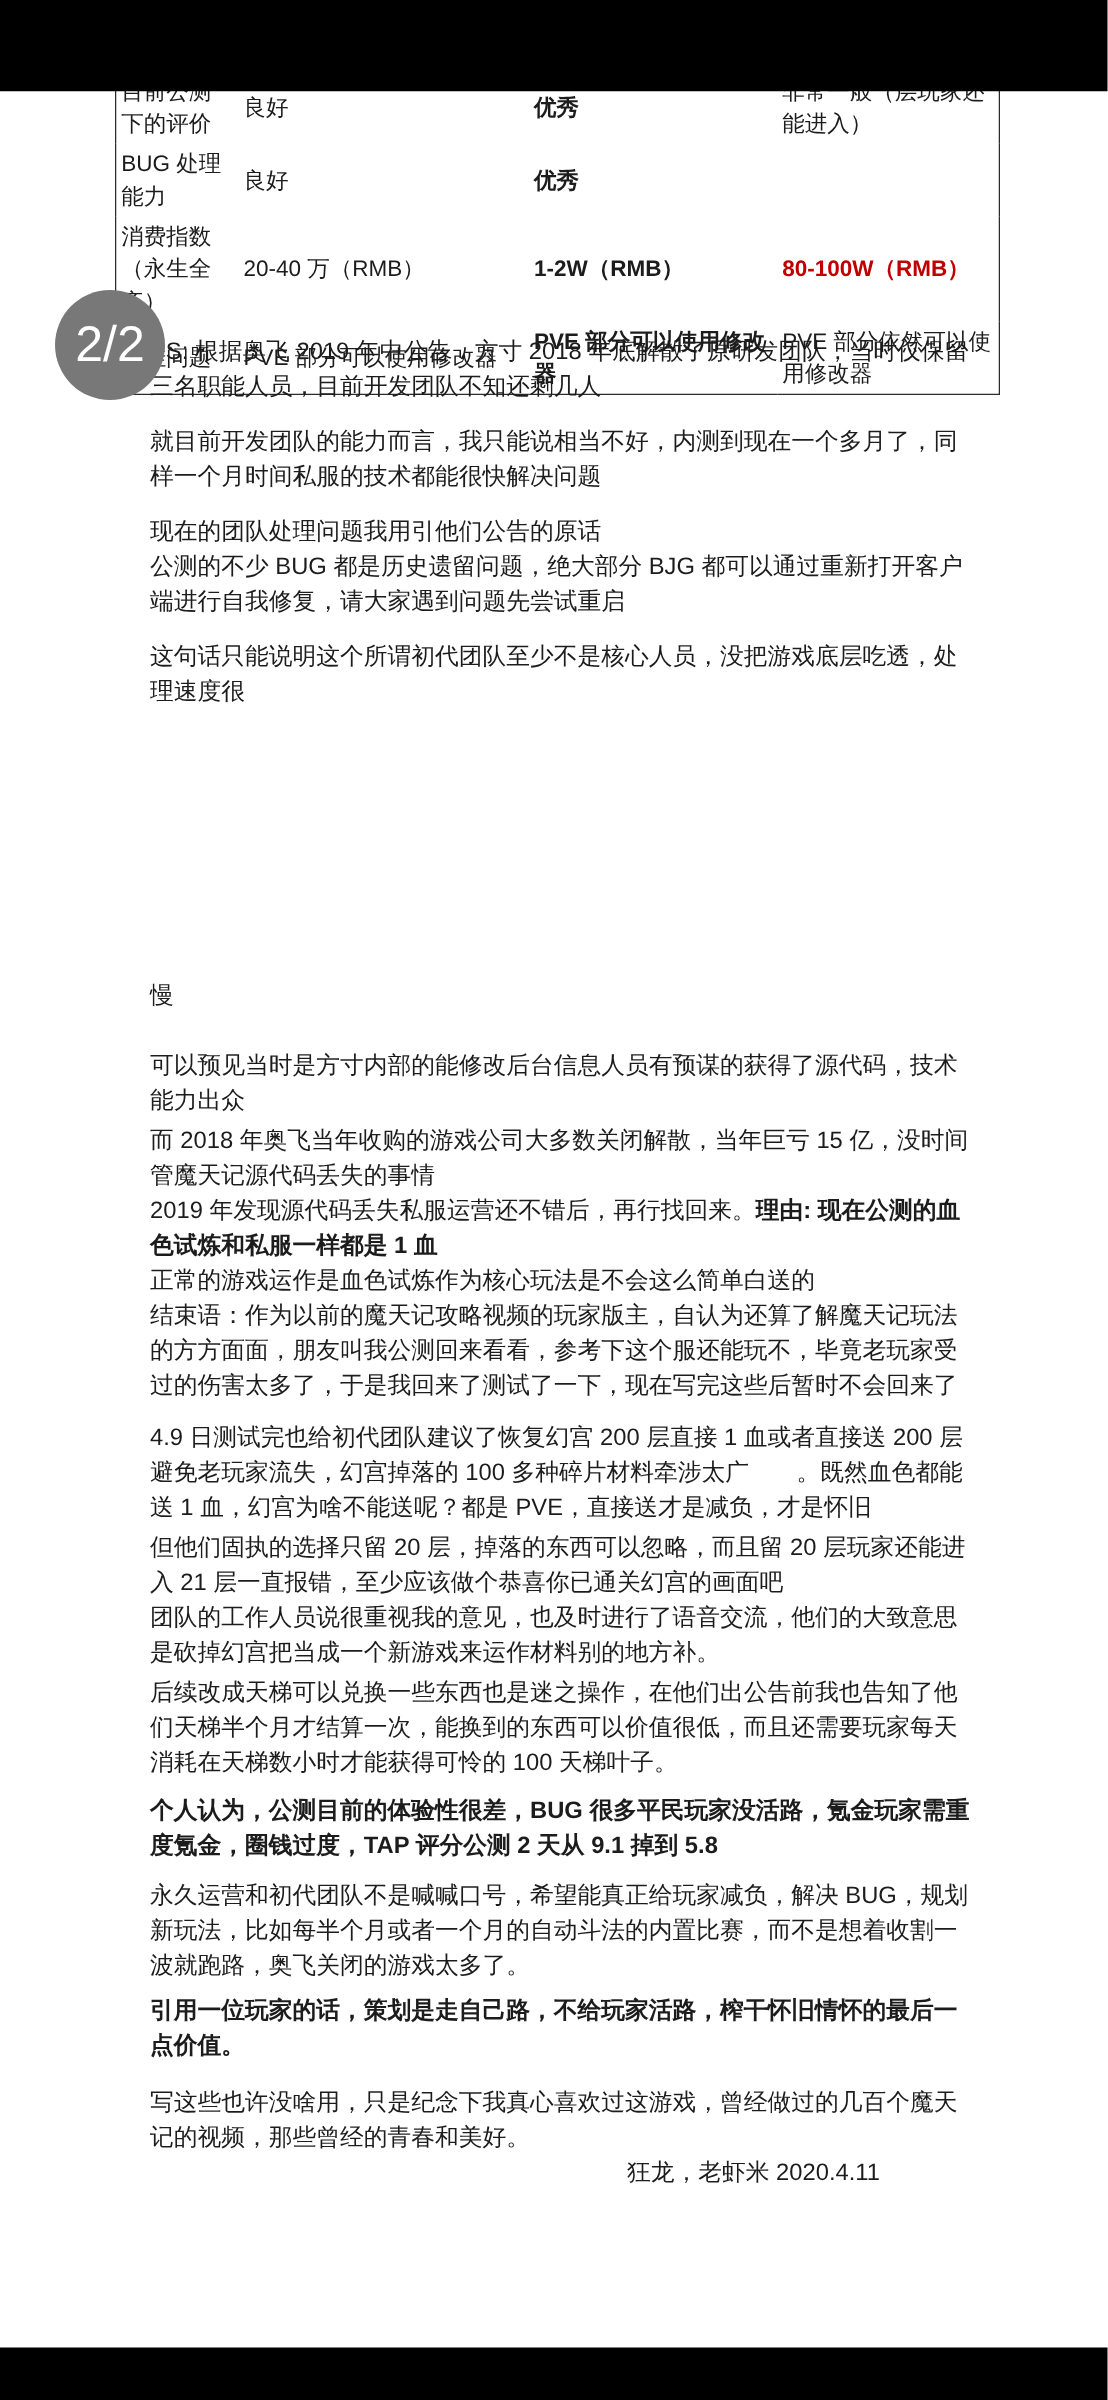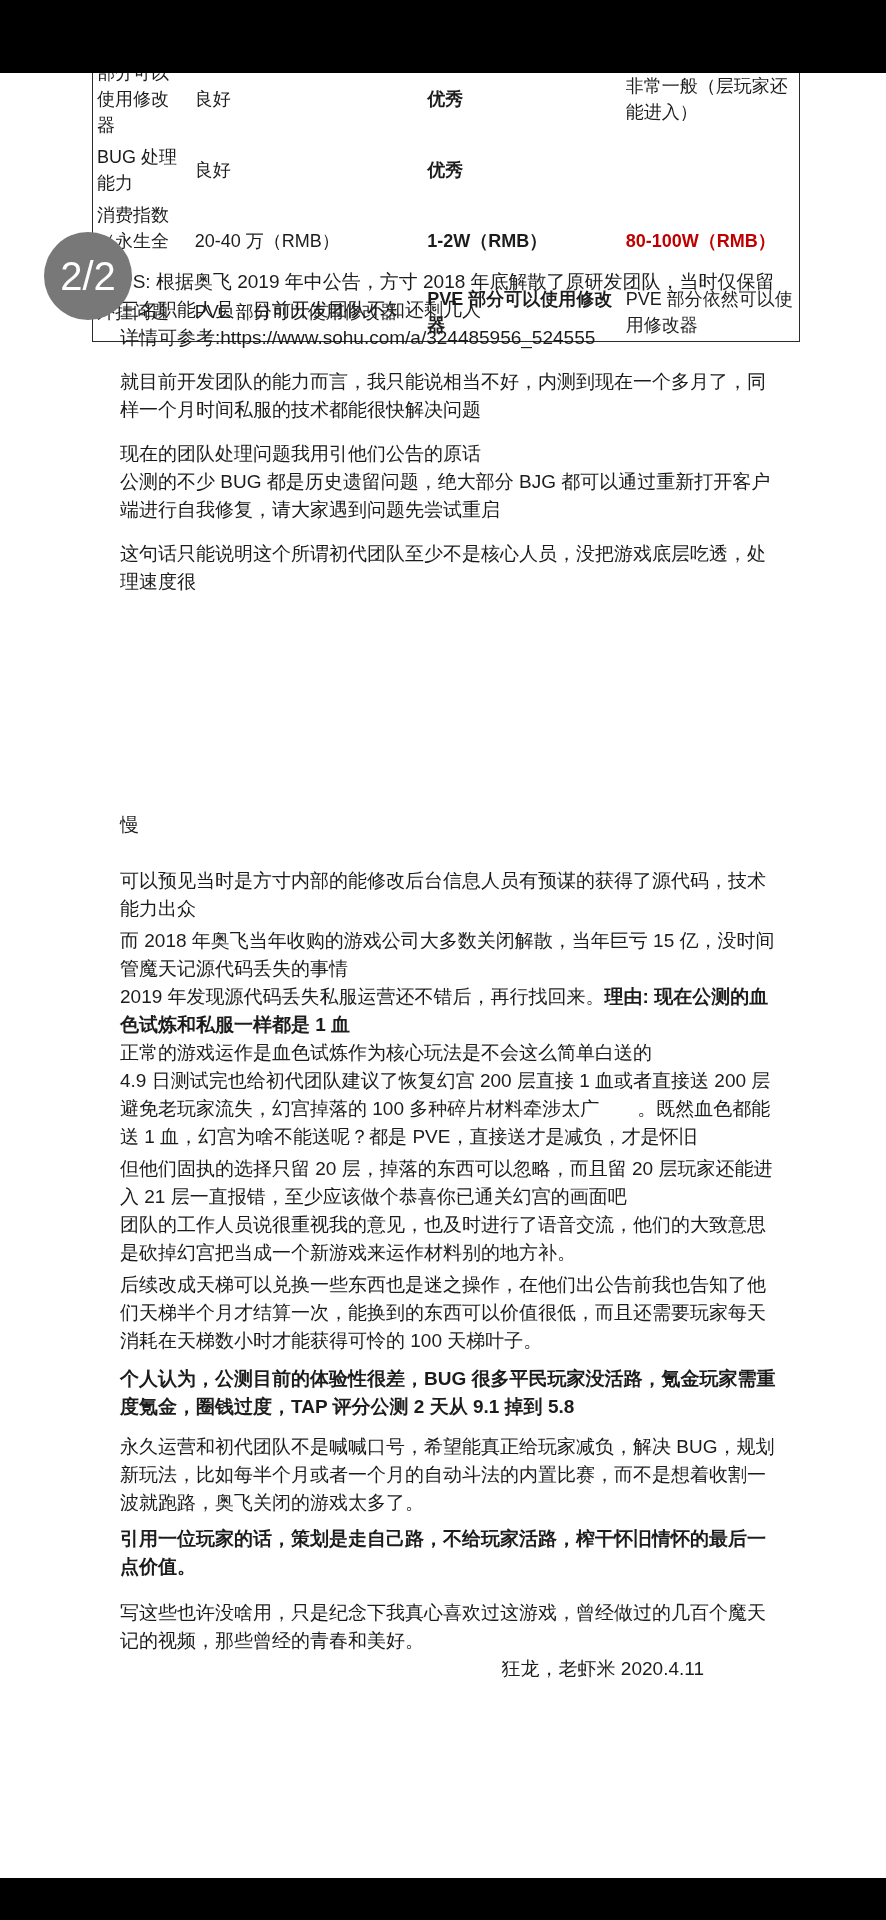--- a/index.html
+++ b/index.html
@@ -40,21 +40,21 @@
   .sig{text-align:right;padding-right:72px;margin-bottom:0;}
 </style>
 </head>
 <body>
 
 <div class="bar bar-top"></div>
 
 <table class="cmp">
   <tbody>
       <tr>
-    <td class="c1">部分可以使用修改器</td>
+    <td class="c1">目前公测下的评价</td>
     <td class="c2">良好</td>
     <td class="c3">优秀</td>
     <td class="c4">非常一般（层玩家还能进入）</td>
   </tr>
   <tr>
     <td class="c1">BUG 处理能力</td>
     <td class="c2">良好</td>
     <td class="c3">优秀</td>
     <td class="c4"></td>
   </tr>
@@ -73,38 +73,38 @@
 </tbody>
   </table>
 
 <div class="badge">
   <span>2/2</span>
 </div>
 
 <div class="doc">
   <p>
     <span>PS: 根据奥飞 2019 年中公告，方寸 2018 年底解散了原研发团队，当时仅保留三名职能人员，目前开发团队不知还剩几人</span><br>
-    <span>详情可参考:https://www.sohu.com/a/324485956_524555</span>
   </p>
   <p>就目前开发团队的能力而言，我只能说相当不好，内测到现在一个多月了，同样一个月时间私服的技术都能很快解决问题</p>
   <p>
     <span>现在的团队处理问题我用引他们公告的原话</span><br>
     <span>公测的不少 BUG 都是历史遗留问题，绝大部分 BJG 都可以通过重新打开客户端进行自我修复，请大家遇到问题先尝试重启</span>
   </p>
   <p class="gap-huge">这句话只能说明这个所谓初代团队至少不是核心人员，没把游戏底层吃透，处理速度很</p>
   <p class="gap-4">
     <span>慢</span><br>
     <br>
     <span>可以预见当时是方寸内部的能修改后台信息人员有预谋的获得了源代码，技术能力出众</span>
   </p>
   <p class="gap-0">
     <span>而 2018 年奥飞当年收购的游戏公司大多数关闭解散，当年巨亏 15 亿，没时间管魔天记源代码丢失的事情</span><br>
     <span>2019 年发现源代码丢失私服运营还不错后，再行找回来。</span><span class="b">理由: 现在公测的血色试炼和私服一样都是 1 血</span><br>
     <span>正常的游戏运作是血色试炼作为核心玩法是不会这么简单白送的</span>
   </p>
+  <p class="gap-14">结束语：作为以前的魔天记攻略视频的玩家版主，自认为还算了解魔天记玩法的方方面面，朋友叫我公测回来看看，参考下这个服还能玩不，毕竟老玩家受过的伤害太多了，于是我回来了测试了一下，现在写完这些后暂时不会回来了</p>
   <p class="gap-4">4.9 日测试完也给初代团队建议了恢复幻宫 200 层直接 1 血或者直接送 200 层避免老玩家流失，幻宫掉落的 100 多种碎片材料牵涉太广　　。既然血色都能送 1 血，幻宫为啥不能送呢？都是 PVE，直接送才是减负，才是怀旧</p>
   <p class="gap-4">
     <span>但他们固执的选择只留 20 层，掉落的东西可以忽略，而且留 20 层玩家还能进入 21 层一直报错，至少应该做个恭喜你已通关幻宫的画面吧</span><br>
     <span>团队的工作人员说很重视我的意见，也及时进行了语音交流，他们的大致意思是砍掉幻宫把当成一个新游戏来运作材料别的地方补。</span>
   </p>
   <p class="gap-10">后续改成天梯可以兑换一些东西也是迷之操作，在他们出公告前我也告知了他们天梯半个月才结算一次，能换到的东西可以价值很低，而且还需要玩家每天消耗在天梯数小时才能获得可怜的 100 天梯叶子。</p>
   <p class="b gap-12">个人认为，公测目前的体验性很差，BUG 很多平民玩家没活路，氪金玩家需重度氪金，圈钱过度，TAP 评分公测 2 天从 9.1 掉到 5.8</p>
   <p class="gap-8">永久运营和初代团队不是喊喊口号，希望能真正给玩家减负，解决 BUG，规划新玩法，比如每半个月或者一个月的自动斗法的内置比赛，而不是想着收割一波就跑路，奥飞关闭的游戏太多了。</p>
   <p class="gap-18">引用一位玩家的话，策划是走自己路，不给玩家活路，榨干怀旧情怀的最后一点价值。</p>
   <p class="gap-0">写这些也许没啥用，只是纪念下我真心喜欢过这游戏，曾经做过的几百个魔天记的视频，那些曾经的青春和美好。</p>

